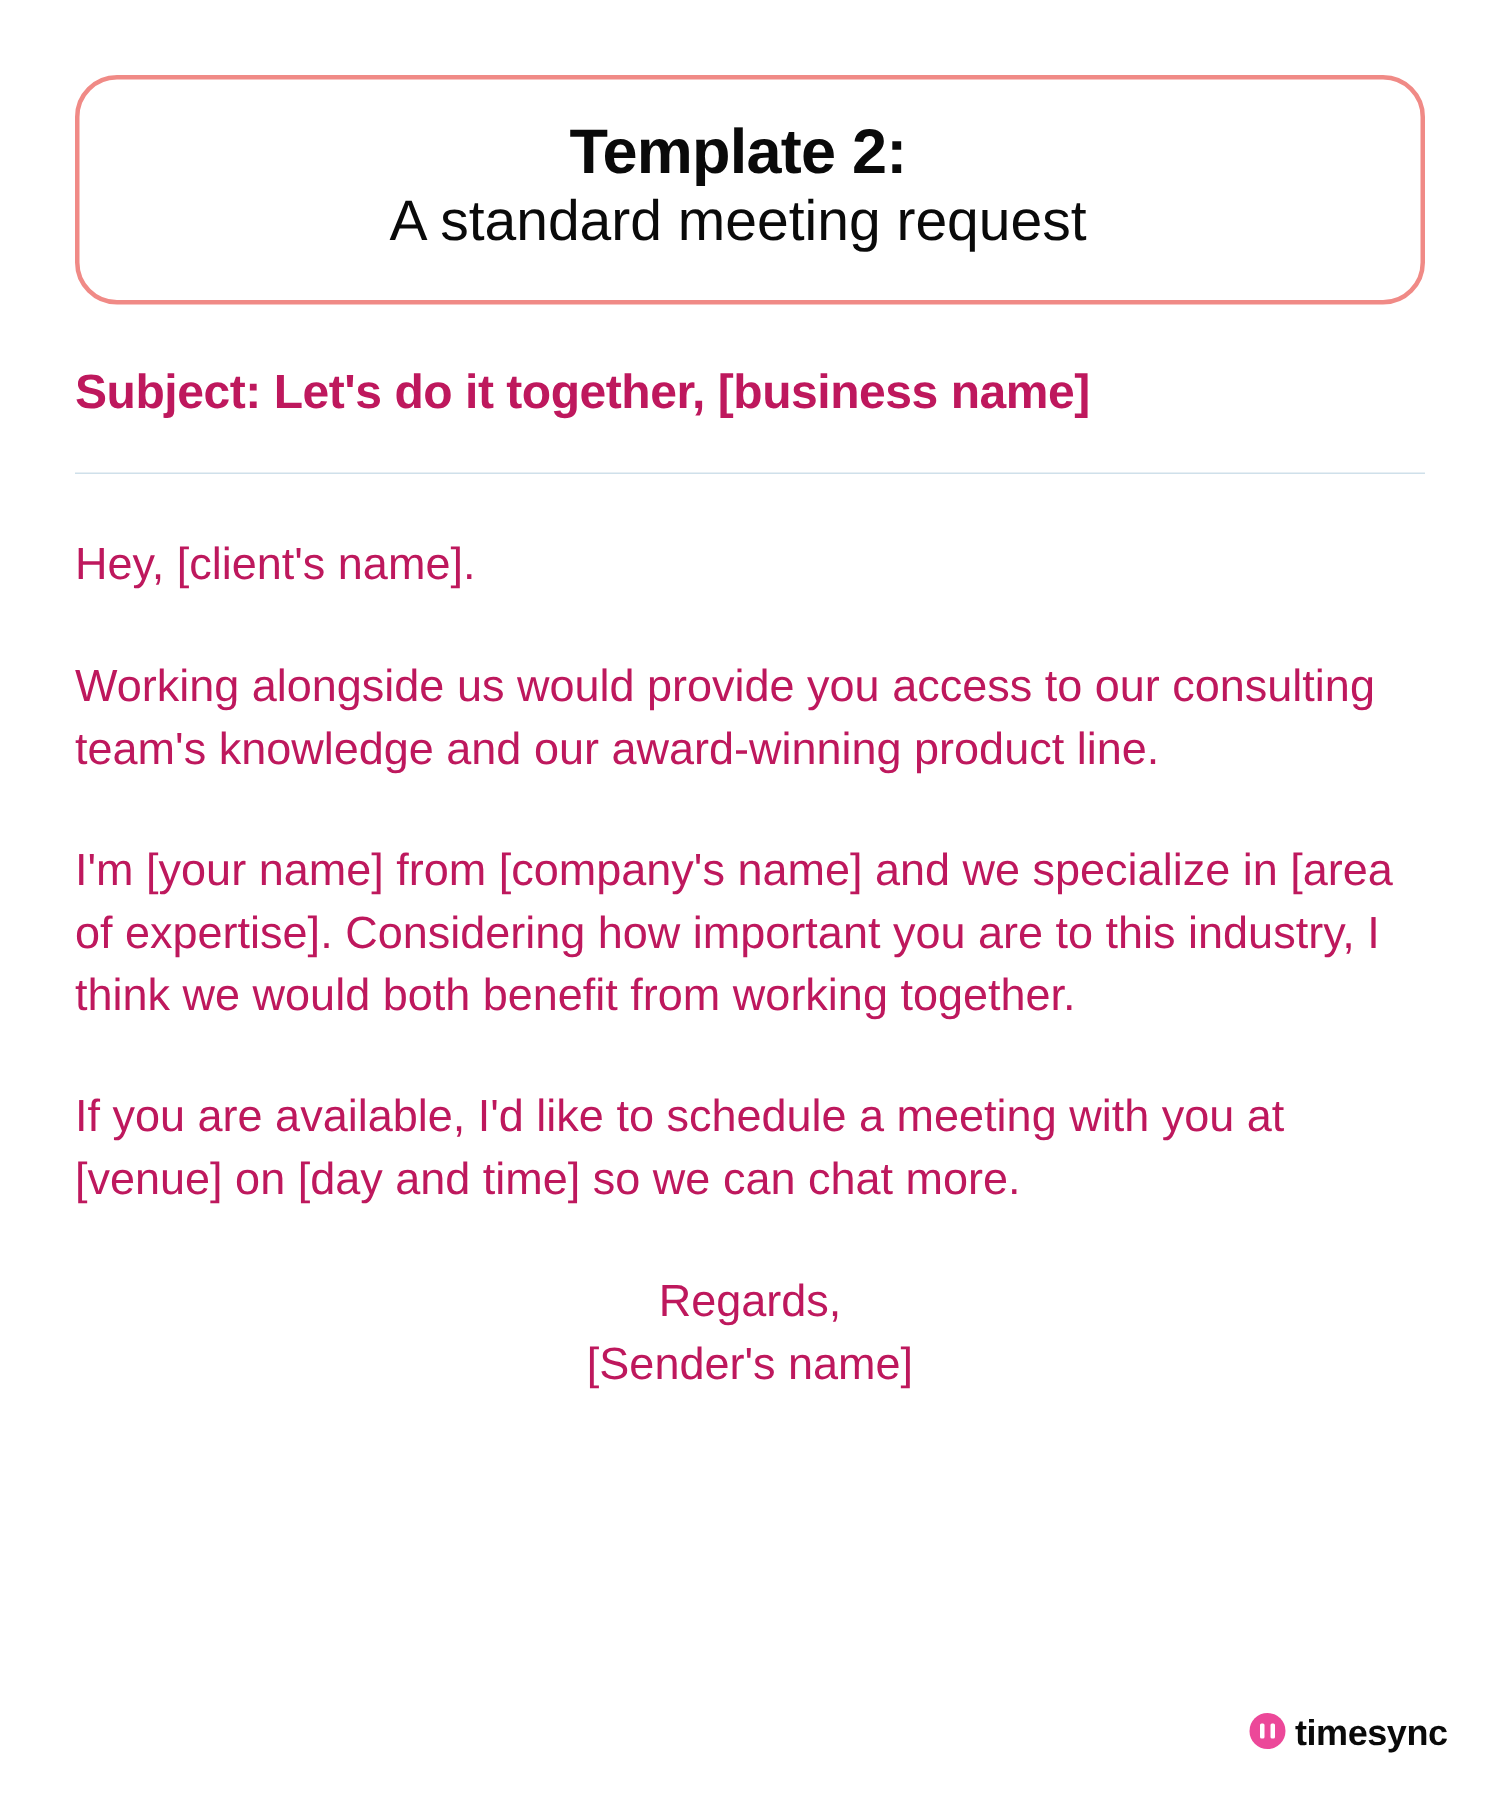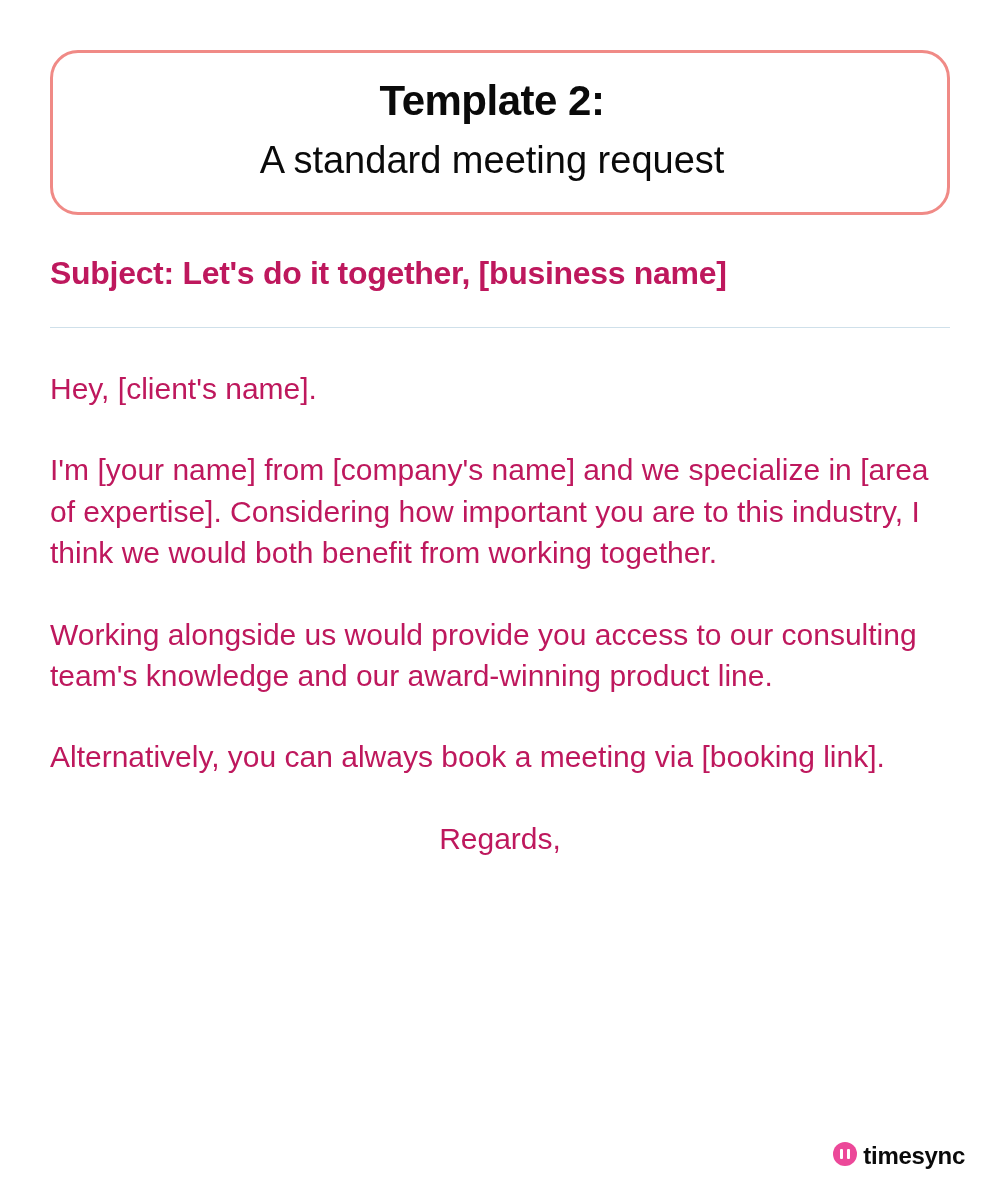--- a/index.html
+++ b/index.html
@@ -21,21 +21,21 @@
   .header-title {
     font-size: 42px;
     font-weight: 800;
     letter-spacing: -0.5px;
     color: #0a0a0a;
   }
   .header-subtitle {
     font-size: 38px;
     font-weight: 400;
     color: #0a0a0a;
-    margin-top: 14px;
+    margin-top: 2px;
   }
   .subject {
     margin: 40px 50px 0 50px;
     font-size: 32px;
     font-weight: 800;
     color: #be185d;
     letter-spacing: -0.3px;
   }
   .divider {
     margin: 35px 50px 0 50px;
@@ -105,24 +105,25 @@
   <div class="header-title">Template 2:</div>
   <div class="header-subtitle">A standard meeting request</div>
 </div>
 
 <div class="subject">Subject: Let's do it together, [business name]</div>
 
 <hr class="divider">
 
 <div class="body-text">
   <p>Hey, [client's name].</p>
+  <p>Working alongside us would provide you access to our consulting team's knowledge and our award-winning product line.</p>
   <p>I'm [your name] from [company's name] and we specialize in [area of expertise]. Considering how important you are to this industry, I think we would both benefit from working together.</p>
-  <p>Working alongside us would provide you access to our consulting team's knowledge and our award-winning product line.</p>
-  <p>Alternatively, you can always book a meeting via [booking link].</p>
+  <p>If you are available, I'd like to schedule a meeting with you at [venue] on [day and time] so we can chat more.</p>
   <p>
     <span>Regards,</span><br>
+    <span>[Sender's name]</span>
   </p>
 </div>
 
 <div class="brand">
   <div class="brand-icon"></div>
   <div class="brand-text">timesync</div>
 </div>
 
 </body></html>

